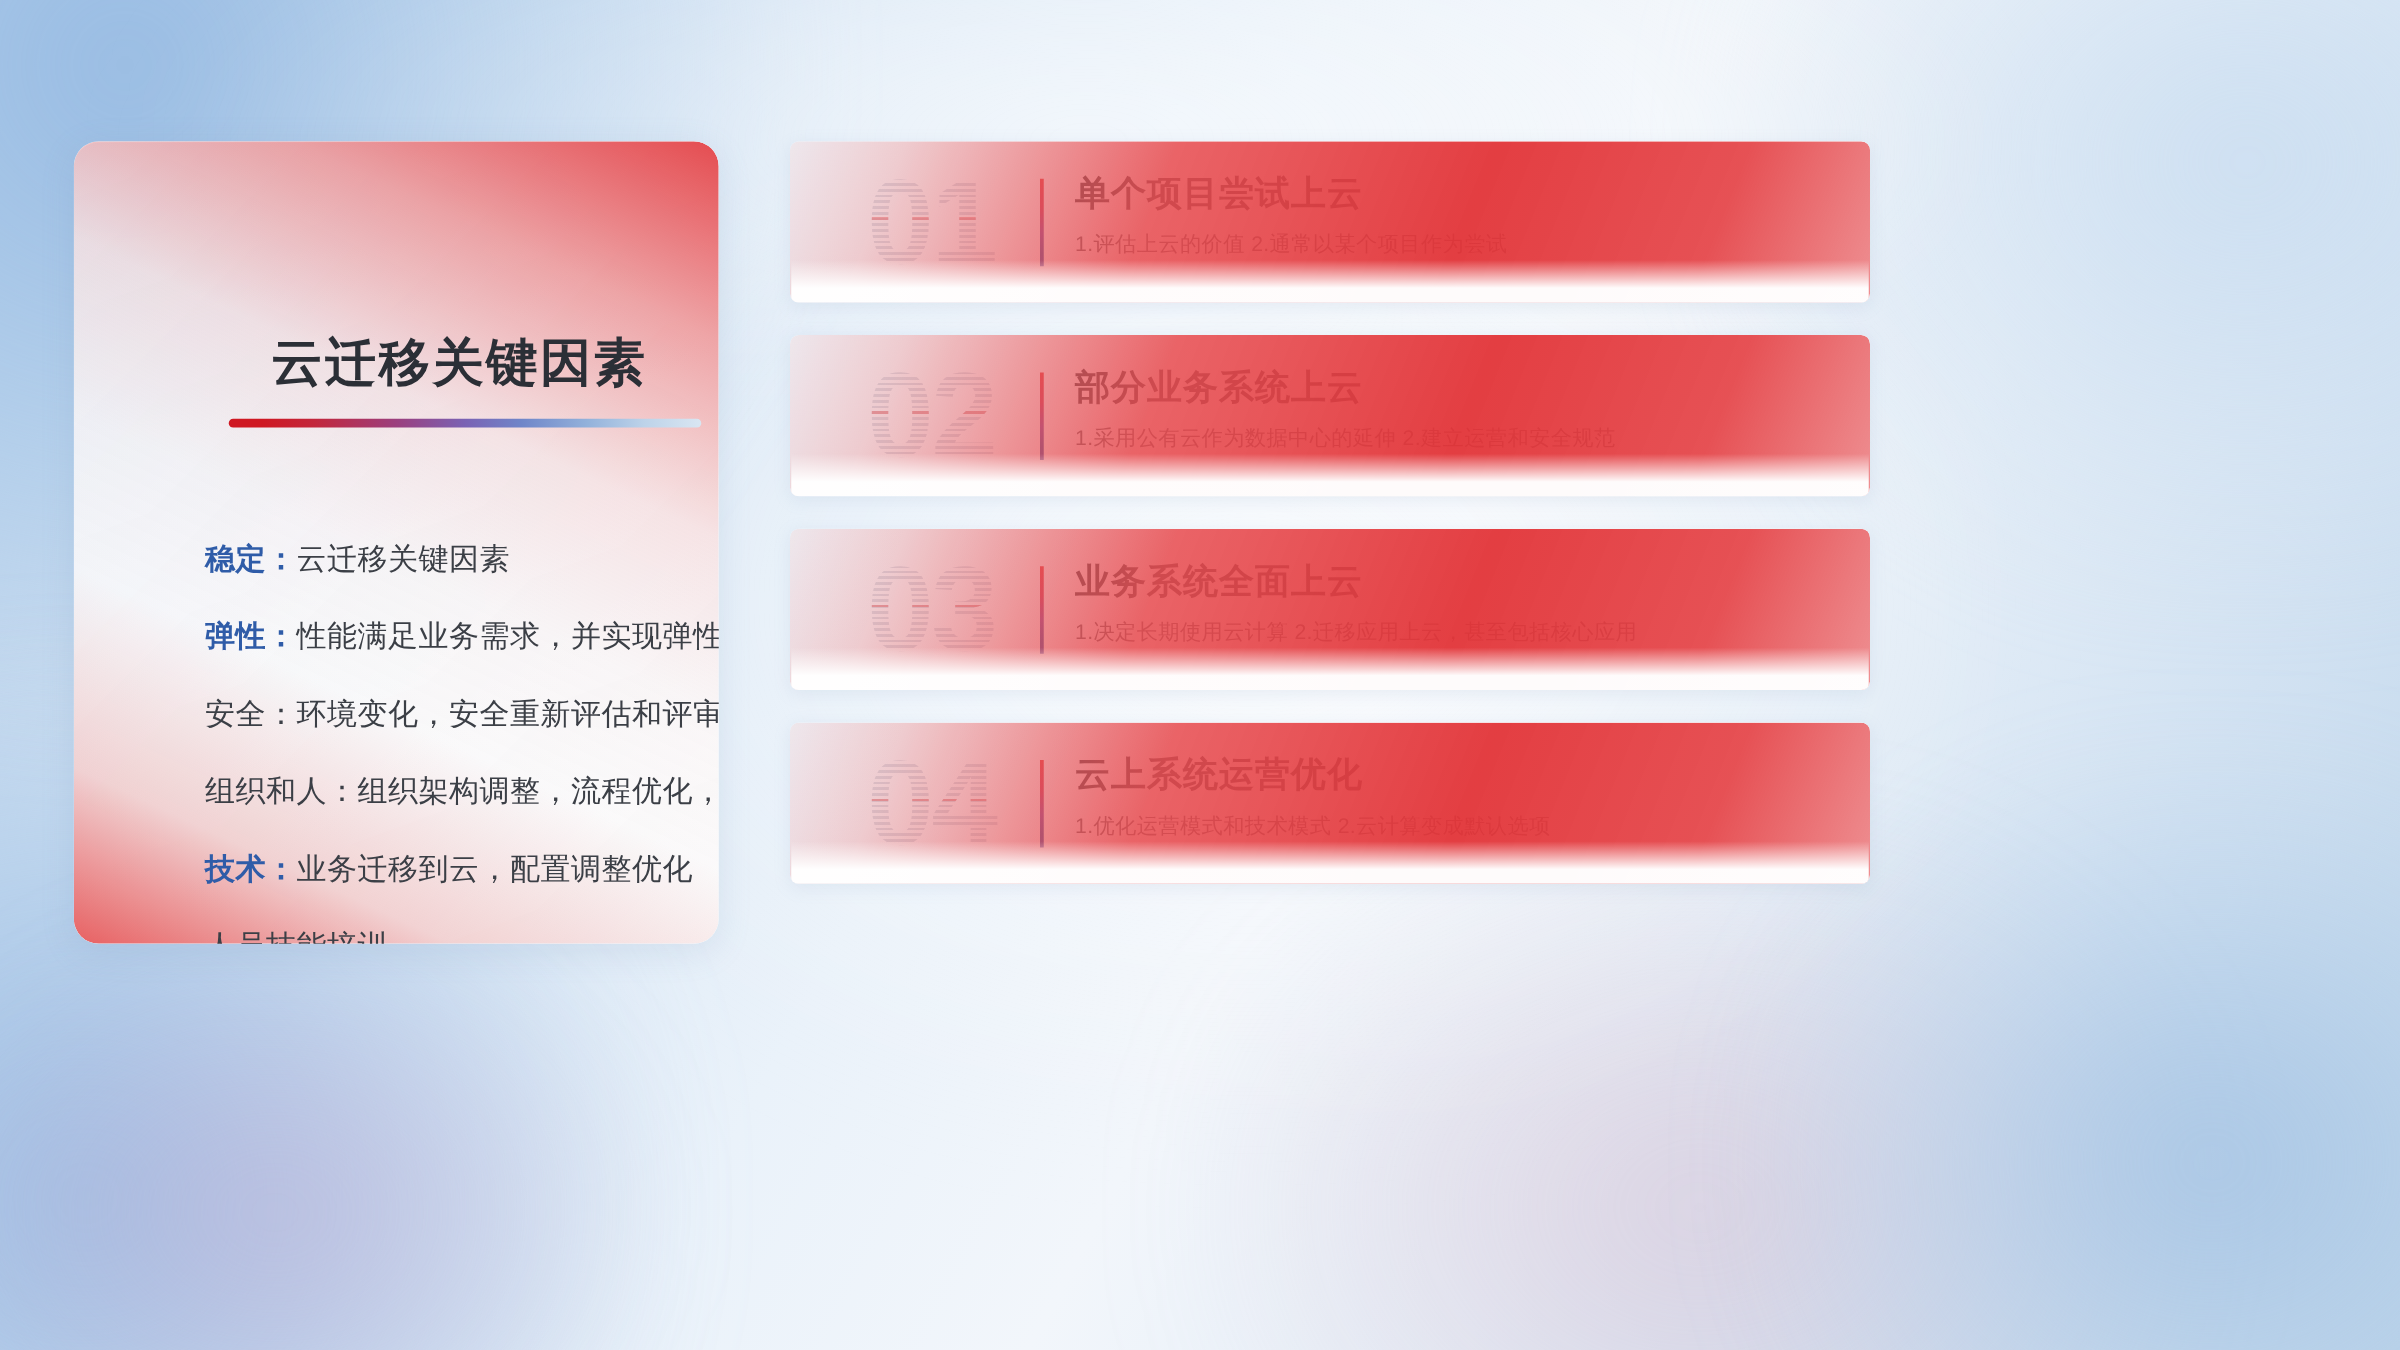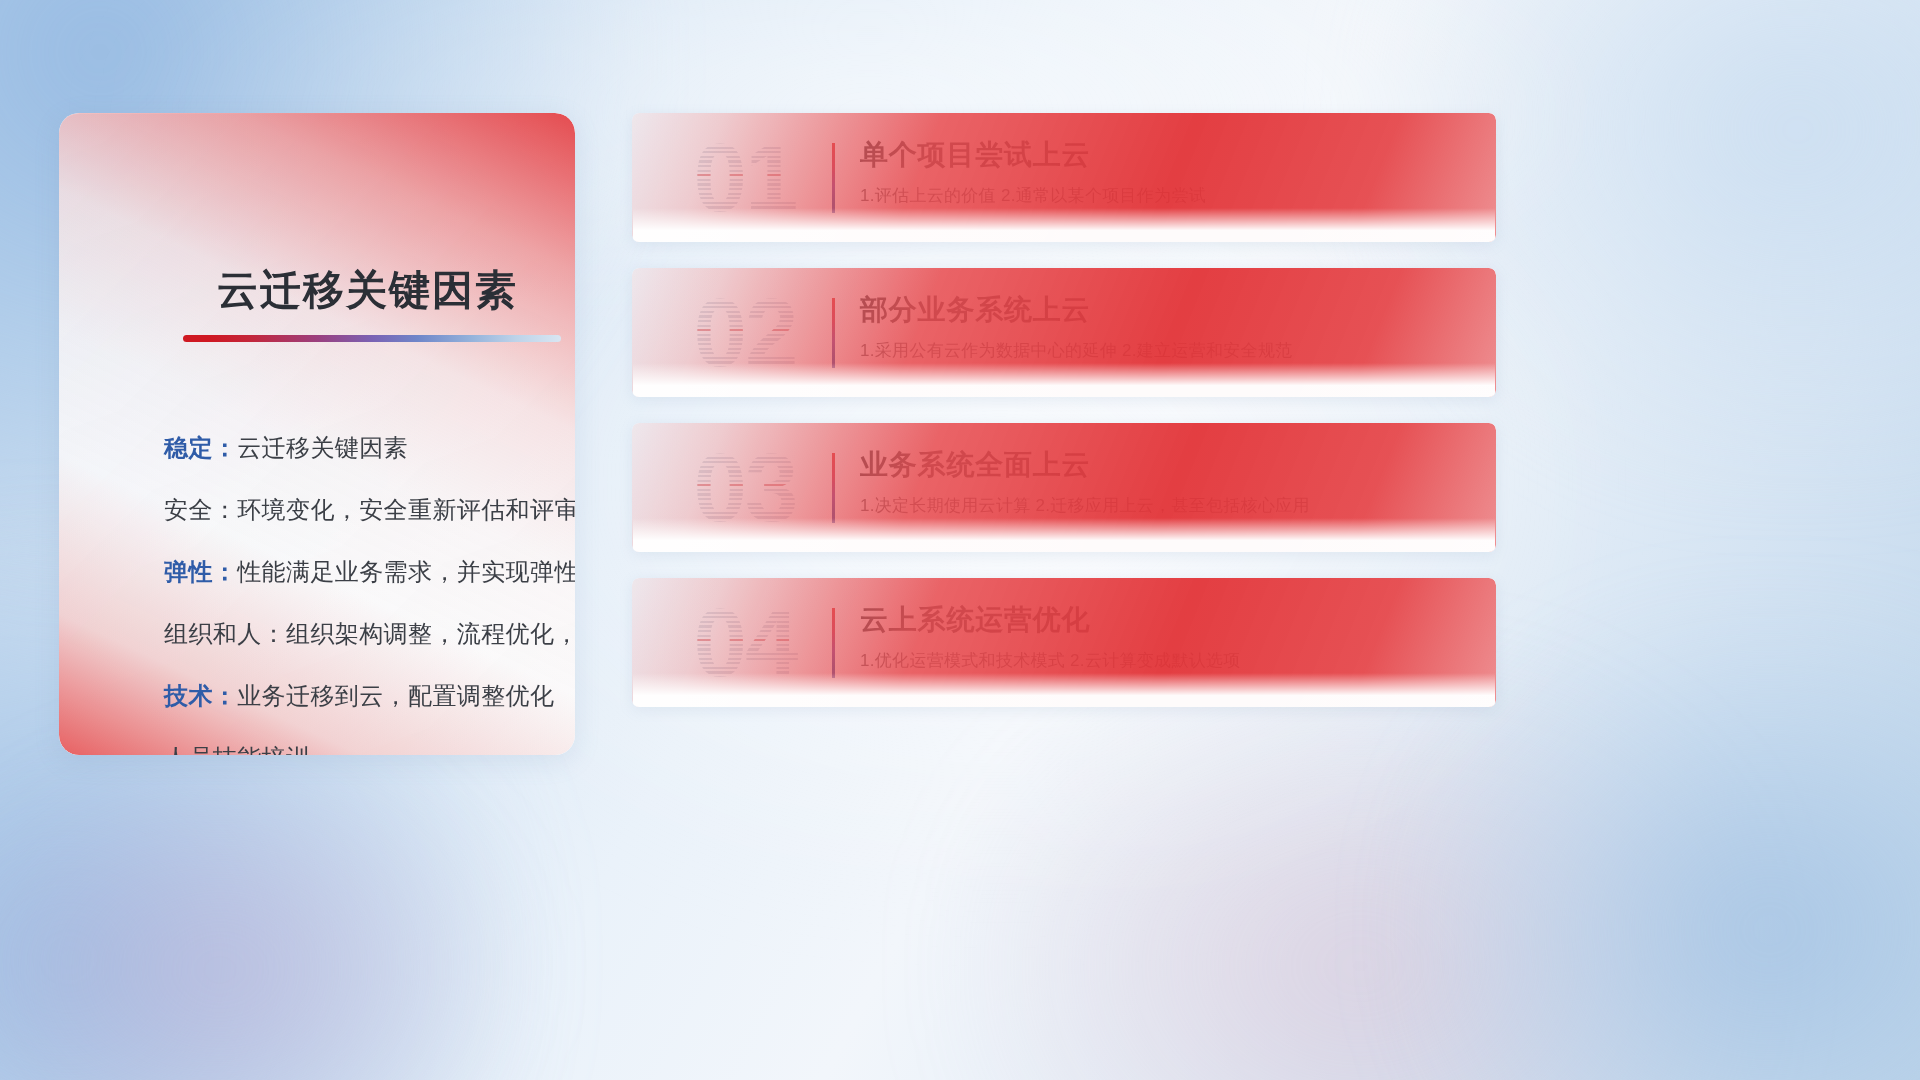--- a/index.html
+++ b/index.html
@@ -203,22 +203,22 @@
 </div>
 
 <div id="stage">
 
   <section id="left-panel">
     <div id="left-panel-border"></div>
     <h1 id="panel-title">云迁移关键因素</h1>
     <div id="panel-rule"></div>
     <div id="panel-list">
         <div class="panel-line"><span class="lbl-blue">稳定：</span><span class="lbl-dark">云迁移关键因素</span></div>
+        <div class="panel-line"><span class="lbl-blue">弹性：</span><span class="lbl-dark">性能满足业务需求，并实现弹性</span></div>
         <div class="panel-line"><span class="lbl-dark">安全：</span><span class="lbl-dark">环境变化，安全重新评估和评审</span></div>
-        <div class="panel-line"><span class="lbl-blue">弹性：</span><span class="lbl-dark">性能满足业务需求，并实现弹性</span></div>
         <div class="panel-line"><span class="lbl-dark">组织和人：</span><span class="lbl-dark">组织架构调整，流程优化，</span></div>
         <div class="panel-line"><span class="lbl-blue">技术：</span><span class="lbl-dark">业务迁移到云，配置调整优化</span></div>
         <div class="panel-line"><span class="lbl-dark">人员技能培训</span></div>
       </div>
   </section>
 
   <section id="cards">
       <div class="card">
         <div class="wm">01</div>
         <div class="wm-red">01</div>

